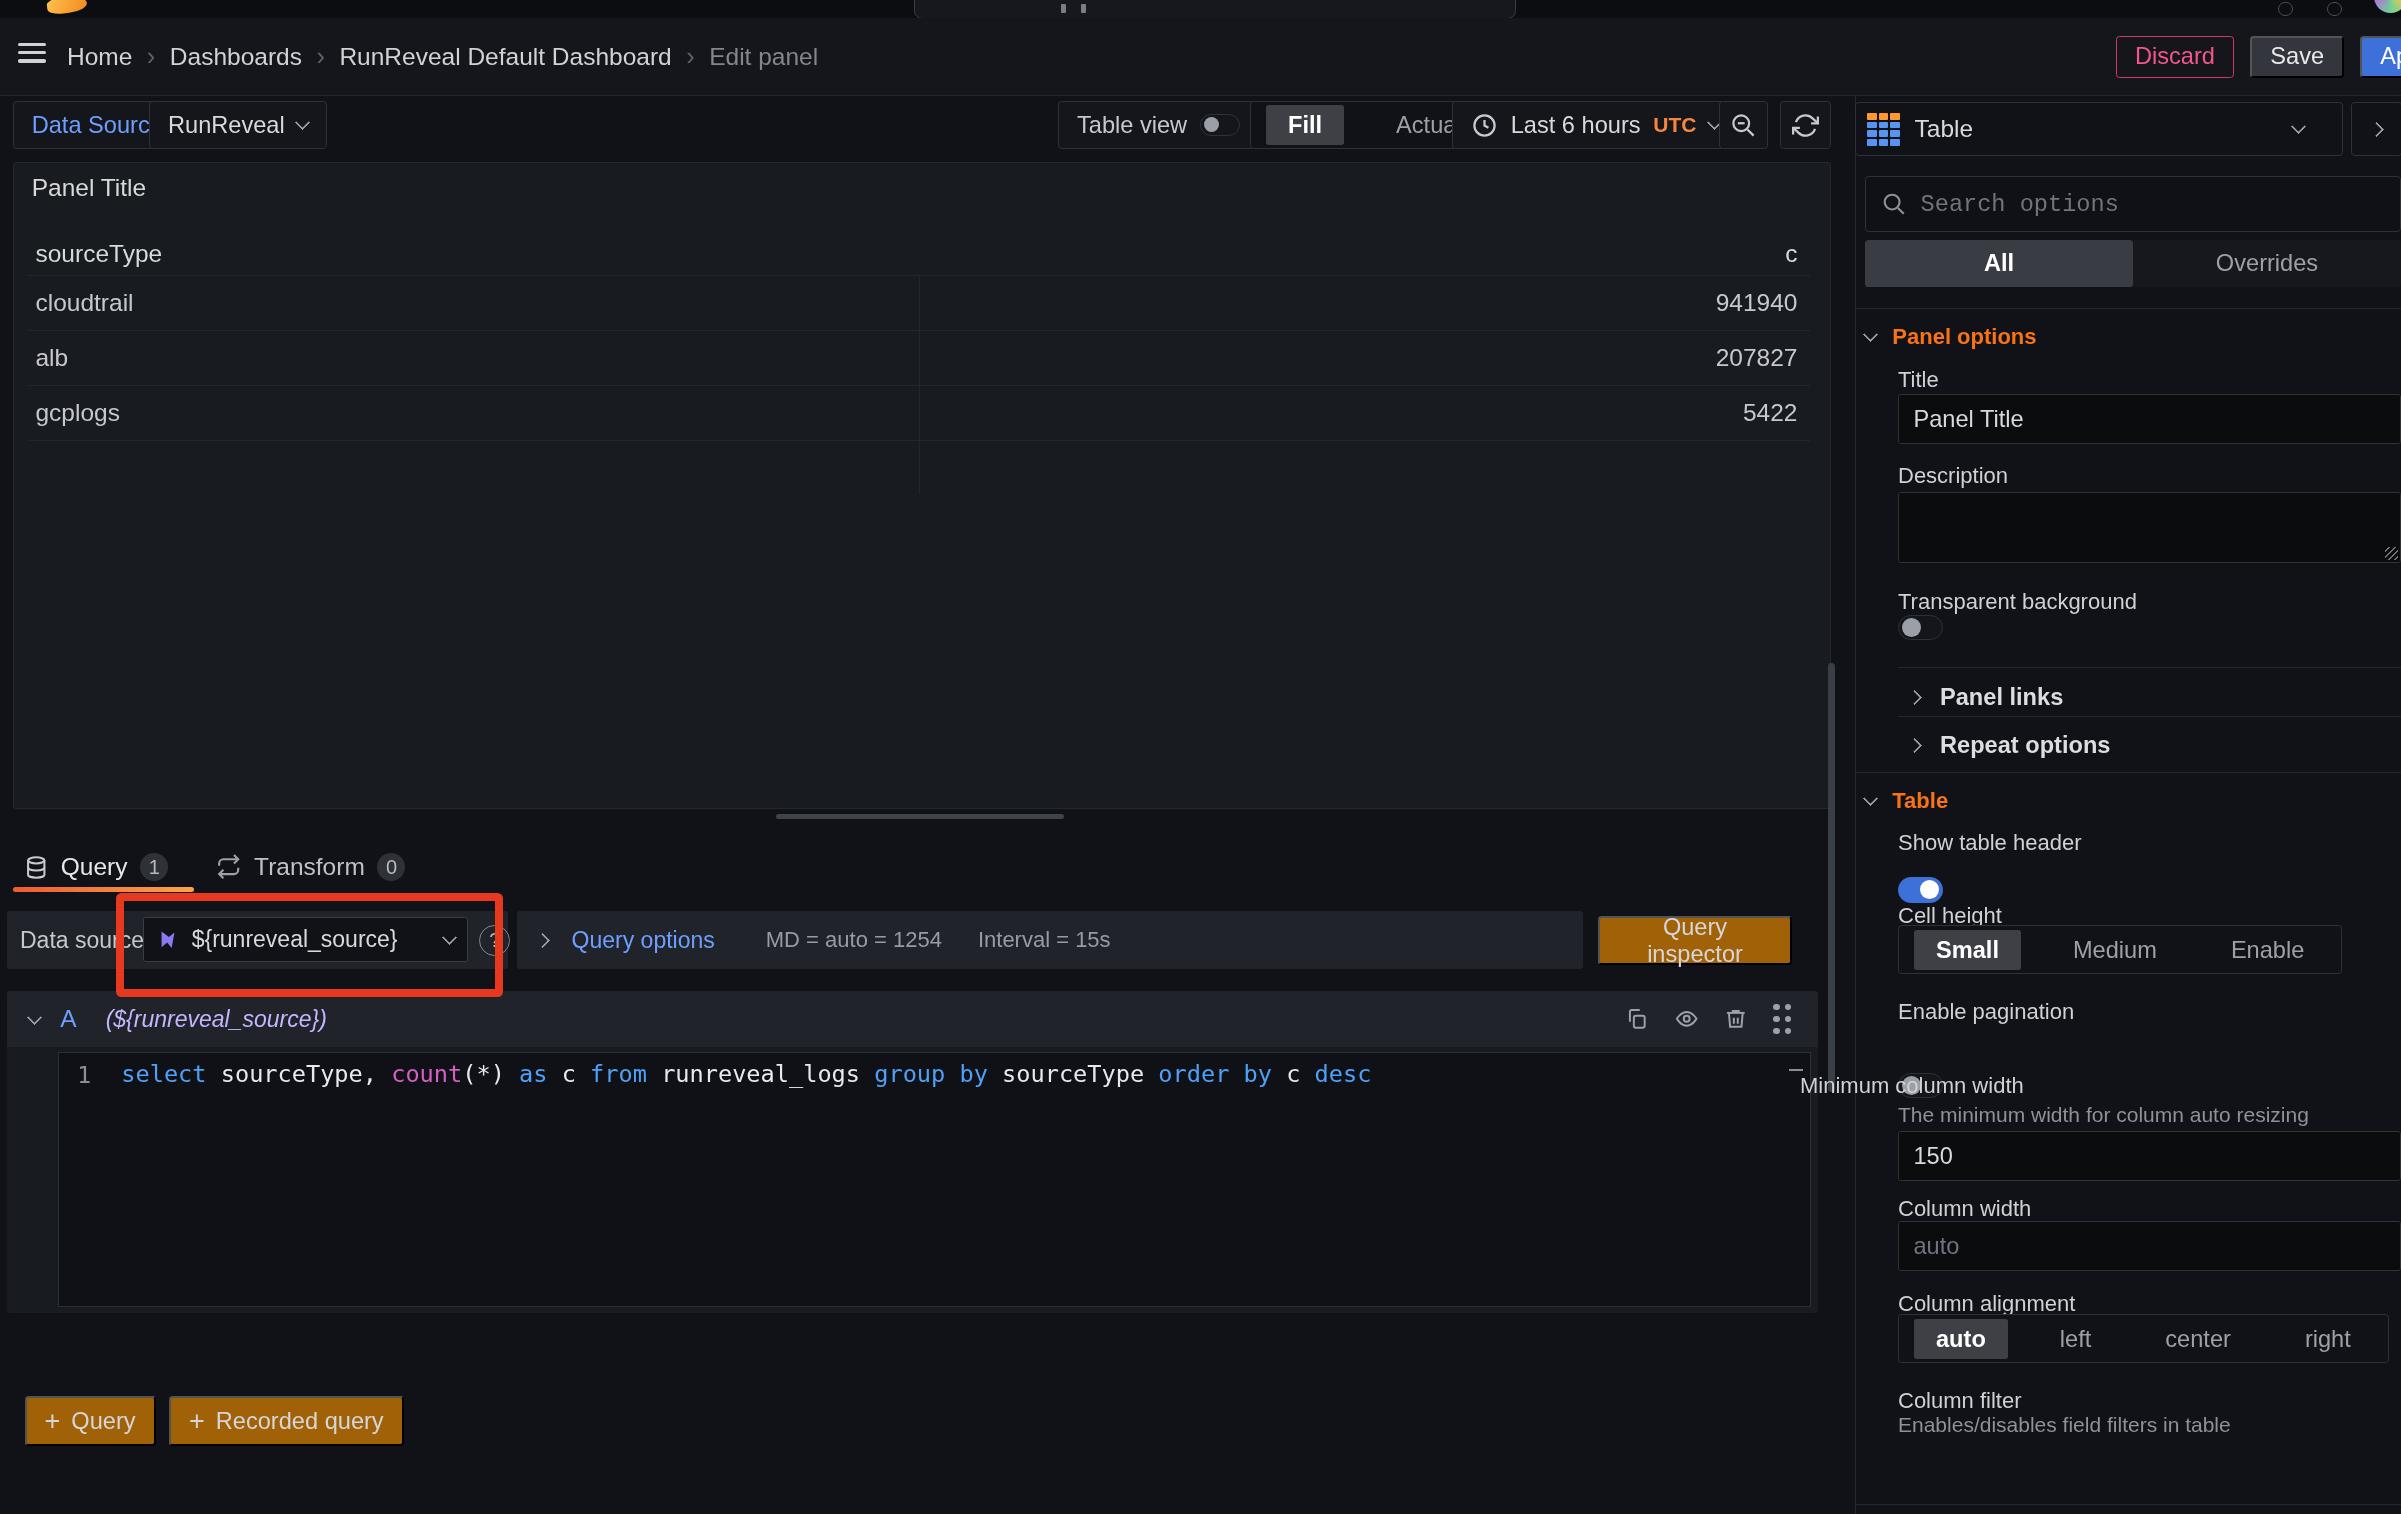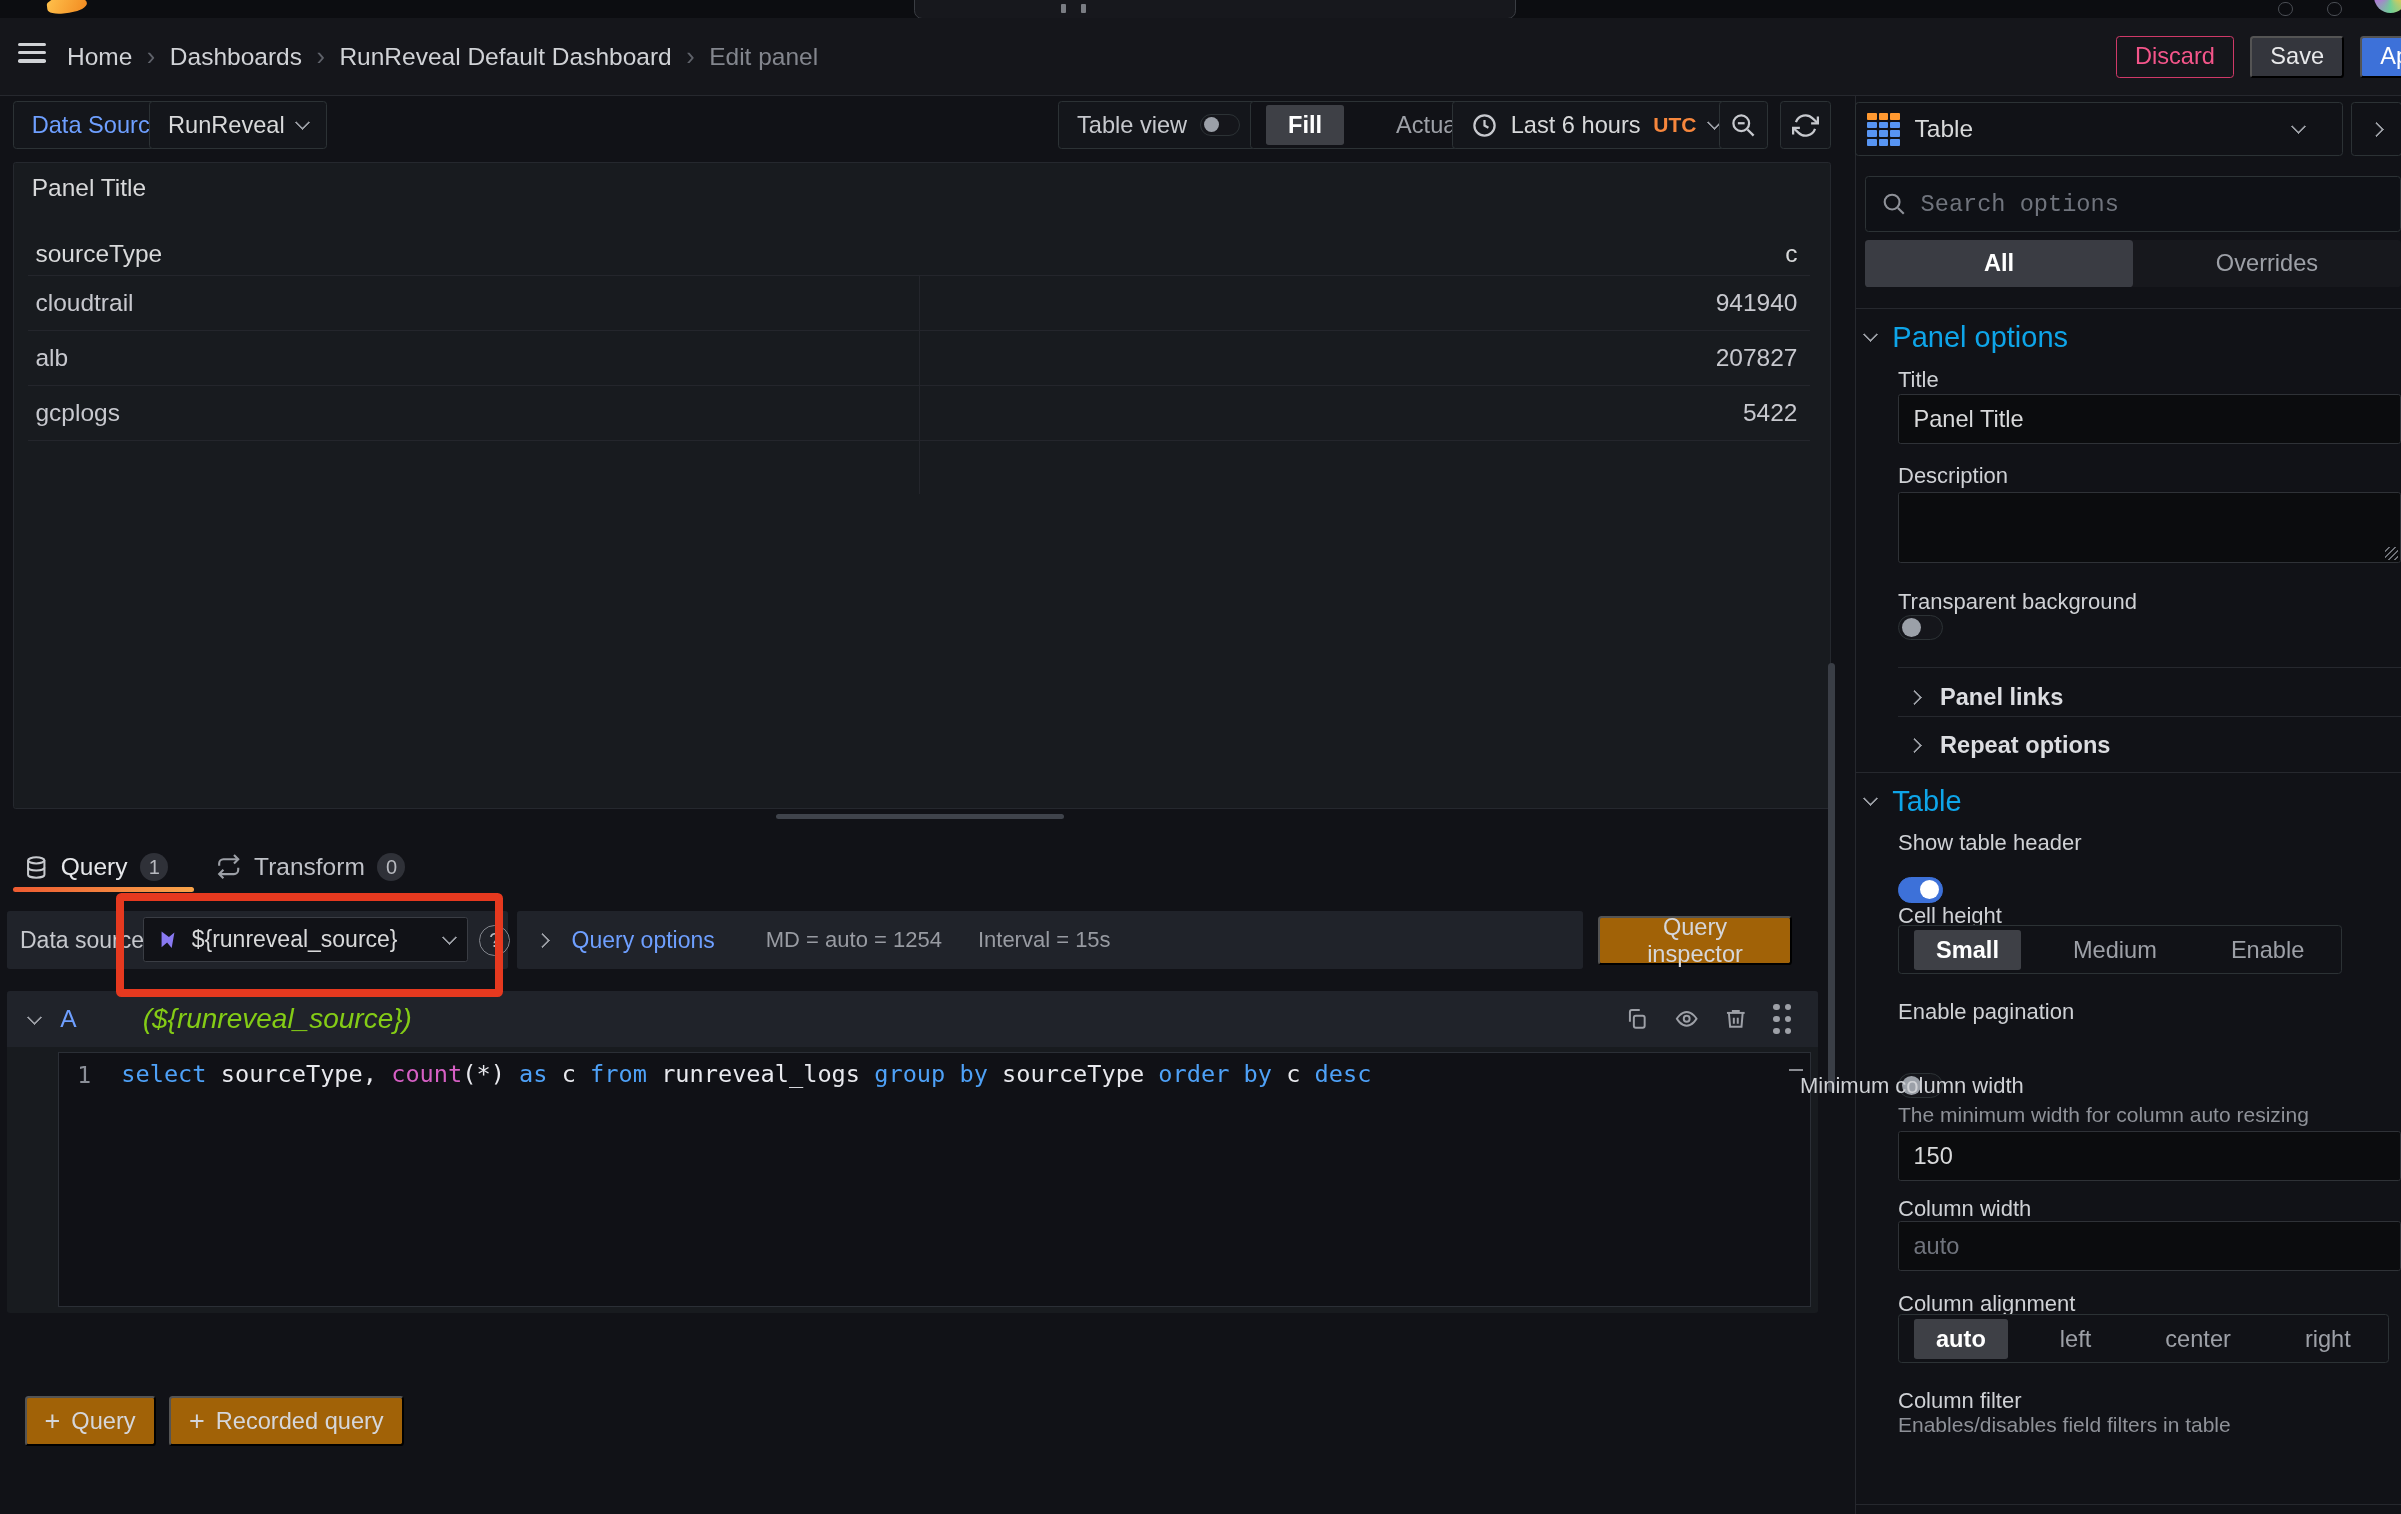--- a/index.html
+++ b/index.html
@@ -95,21 +95,21 @@
   .collapse-box{left:2351px;top:102px;width:51px;height:54px;border:0.9px solid #2c3235;border-radius:3.6px;
     display:flex;align-items:center;justify-content:center;box-sizing:border-box}
   .search-box{left:1865px;top:176px;width:536px;height:56px;border:0.9px solid #2c3235;border-radius:3.6px;background:#0f1116;
     display:flex;align-items:center;gap:12.7px;padding:0 14.5px;box-sizing:border-box}
   .search-box input{flex:1;background:transparent;border:none;outline:none;color:#d8d9da;font-size:23.6px;font-family:Liberation Mono, monospace}
   .search-box input::placeholder{color:#70747d}
   .ov-tabs{left:1865px;top:240px;width:536px;height:47px;background:#17181d;border-radius:3.6px;display:flex}
   .ov-tab{flex:1;display:flex;align-items:center;justify-content:center;font-size:23.6px;color:#9da0a7}
   .ov-tab.sel{background:#3a3c43;border-radius:3.6px;color:#fff;font-weight:600}
   .hdiv{height:0.9px;background:#26282e}
-  .sec-h{font-size:29px;font-weight:400;color:#0ea5e9}
+  .sec-h{font-size:22px;font-weight:700;color:#f97316}
   .lbl{font-size:22px;font-weight:500;color:#cfd1d5}
   .descr{font-size:21px;color:#8e9198}
   input.field{background:#0b0c0e;border:0.9px solid #2f3237;border-radius:2.7px;color:#d8d9da;font-size:23.6px;
     padding:0 14.5px;height:50px;box-sizing:border-box;font-family:inherit;outline:none;width:100%}
   input.field::placeholder{color:#70747d}
   .ta-wrap{background:#0b0c0e;border:0.9px solid #2f3237;border-radius:2.7px;box-sizing:border-box}
   .ta-wrap textarea{width:100%;height:100%;background:transparent;border:none;outline:none;resize:none;box-sizing:border-box}
   .ta-grip{position:absolute;right:1.8px;bottom:1.8px;width:13.6px;height:13.6px;
     background:repeating-linear-gradient(135deg,transparent 0 2.7px,#6f7278 2.7px 4.1px)}
   .sub-h{font-size:23.6px;font-weight:600;color:#dcdde1}
@@ -257,21 +257,21 @@
   <span style="margin-left:51px;font-size:22px;color:#989ba2">MD = auto = 1254</span>
   <span style="margin-left:36px;font-size:22px;color:#989ba2">Interval = 15s</span>
 </div>
 <button class="btn dark abs" style="left:1598px;top:916px;width:194px;height:49px">Query inspector</button>
 
 <div class="abs red-annot"></div>
 
 <div class="abs flex ed-header">
   <span class="chv s" style="margin-left:22px;margin-top:-3.6px"></span>
   <span style="margin-left:20px;font-size:24.5px;font-weight:500;color:#6e9fff">A</span>
-  <span style="margin-left:66px;font-size:28px;font-style:italic;color:#84cc16">(${runreveal_source})</span>
+  <span style="margin-left:29px;font-size:23px;font-style:italic;color:#c4b5fd">(${runreveal_source})</span>
   <div class="flex" style="position:absolute;right:27px;gap:25.4px">
     <svg class="icon-btn" width="23.6" height="23.6" viewBox="0 0 24 24" fill="none" stroke="currentColor" stroke-width="2">
       <rect x="9" y="9" width="11" height="12" rx="2"></rect>
         <path d="M5 15V5a2 2 0 0 1 2-2h8"></path>
     </svg>
     <svg class="icon-btn" width="25.4" height="23.6" viewBox="0 0 24 24" fill="none" stroke="currentColor" stroke-width="2">
       <path d="M2 12s4-7 10-7 10 7 10 7-4 7-10 7-10-7-10-7z"></path>
         <circle cx="12" cy="12" r="3"></circle>
     </svg>
     <svg class="icon-btn" width="23.6" height="23.6" viewBox="0 0 24 24" fill="none" stroke="currentColor" stroke-width="2">

